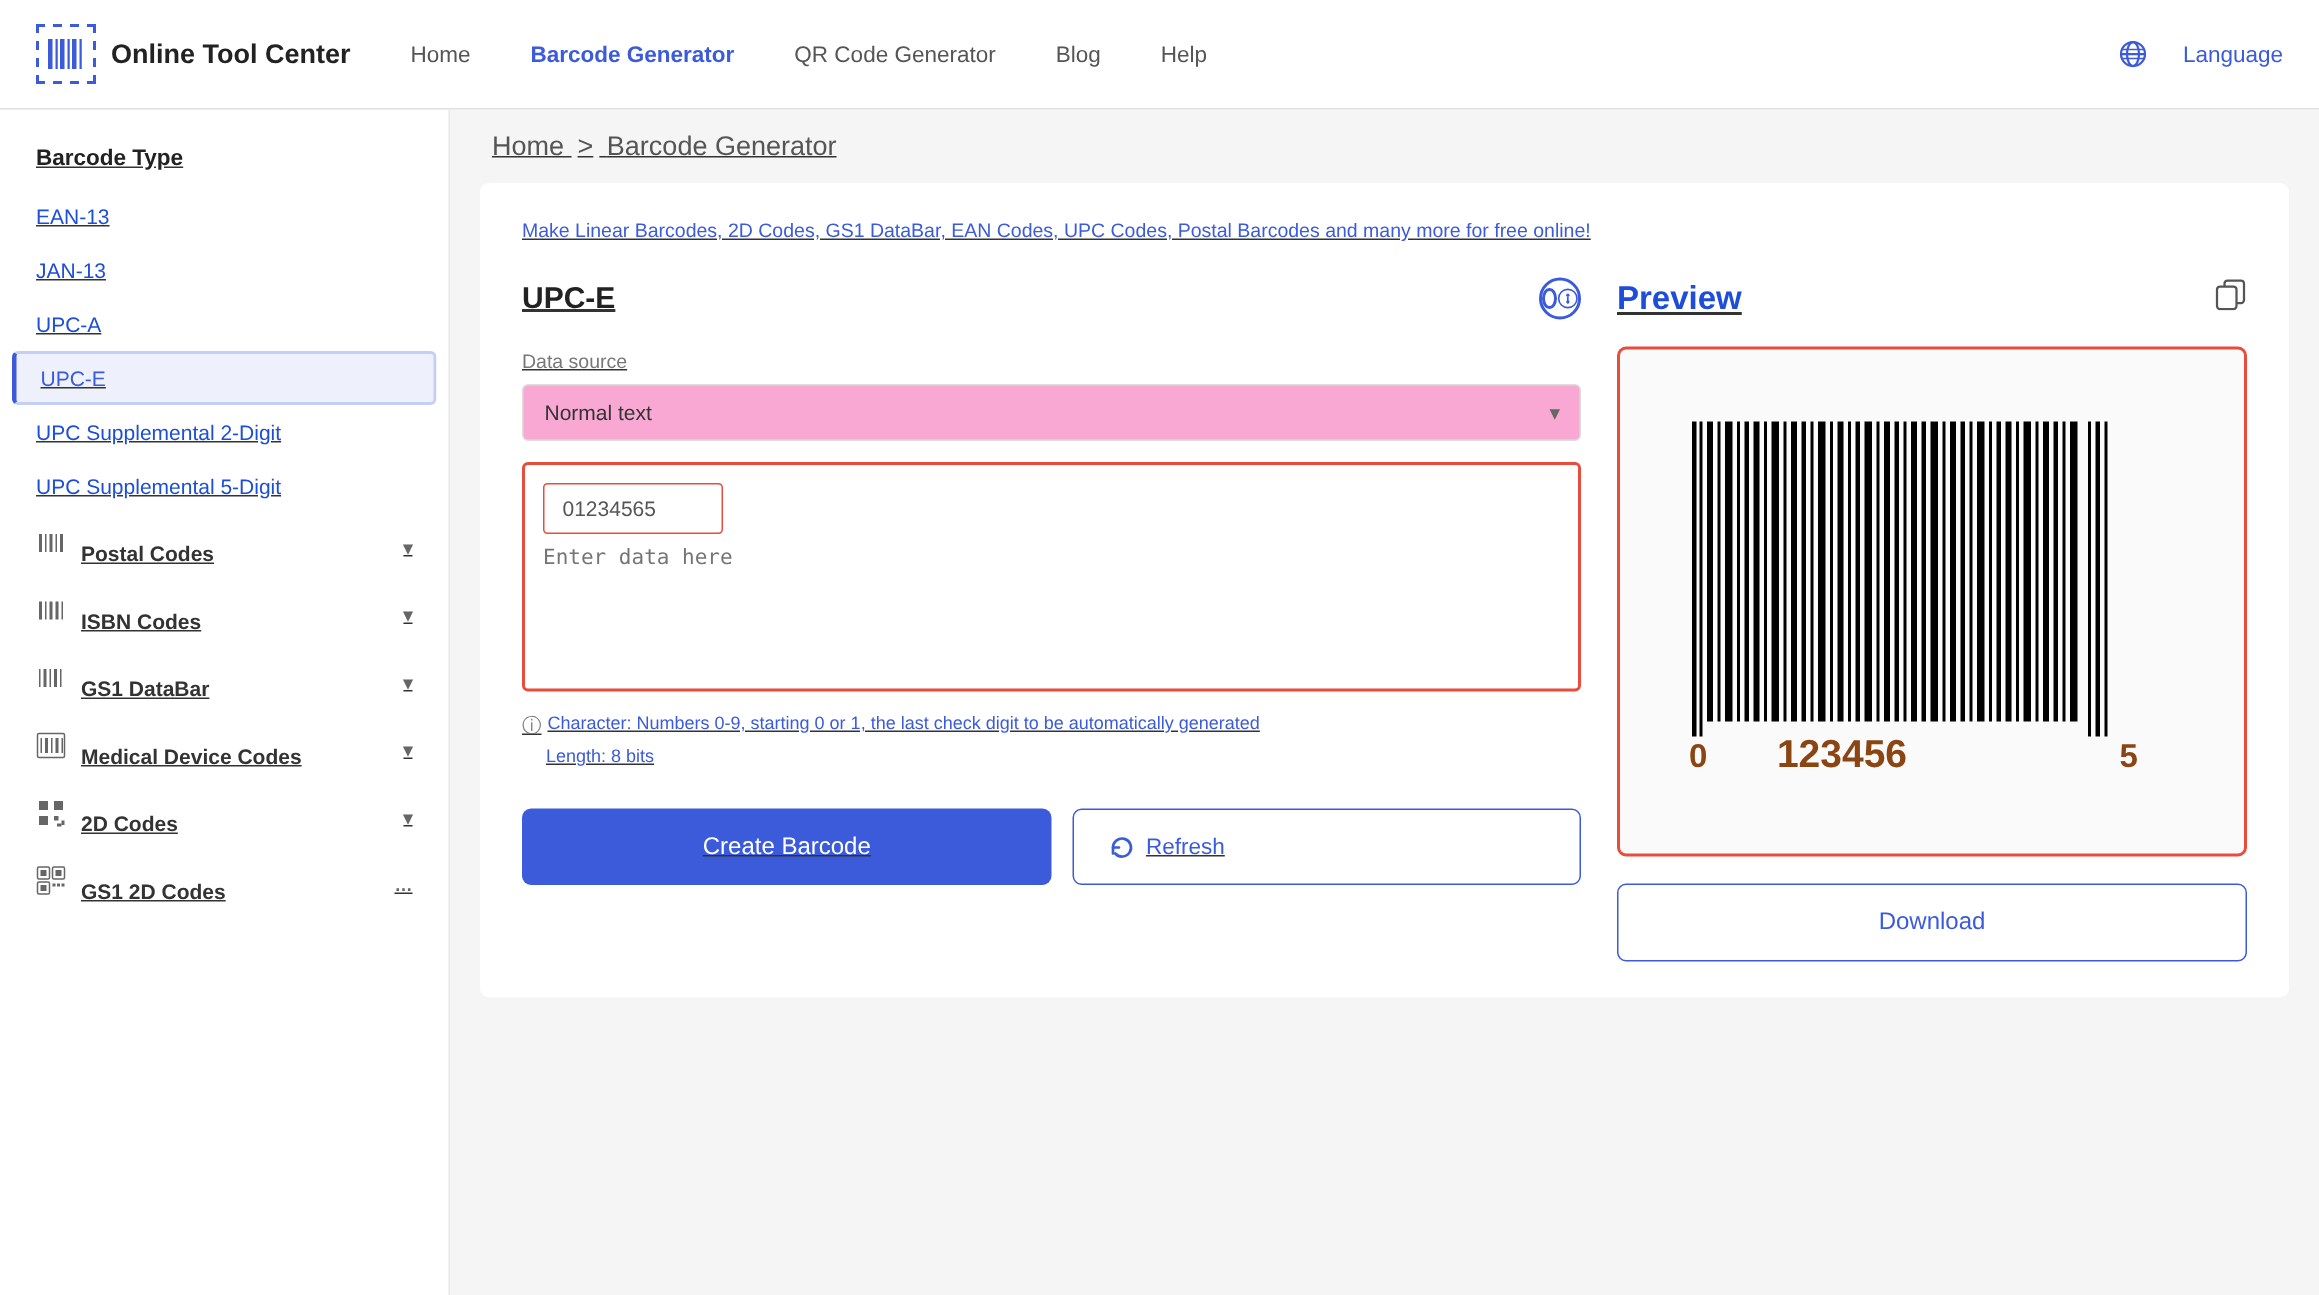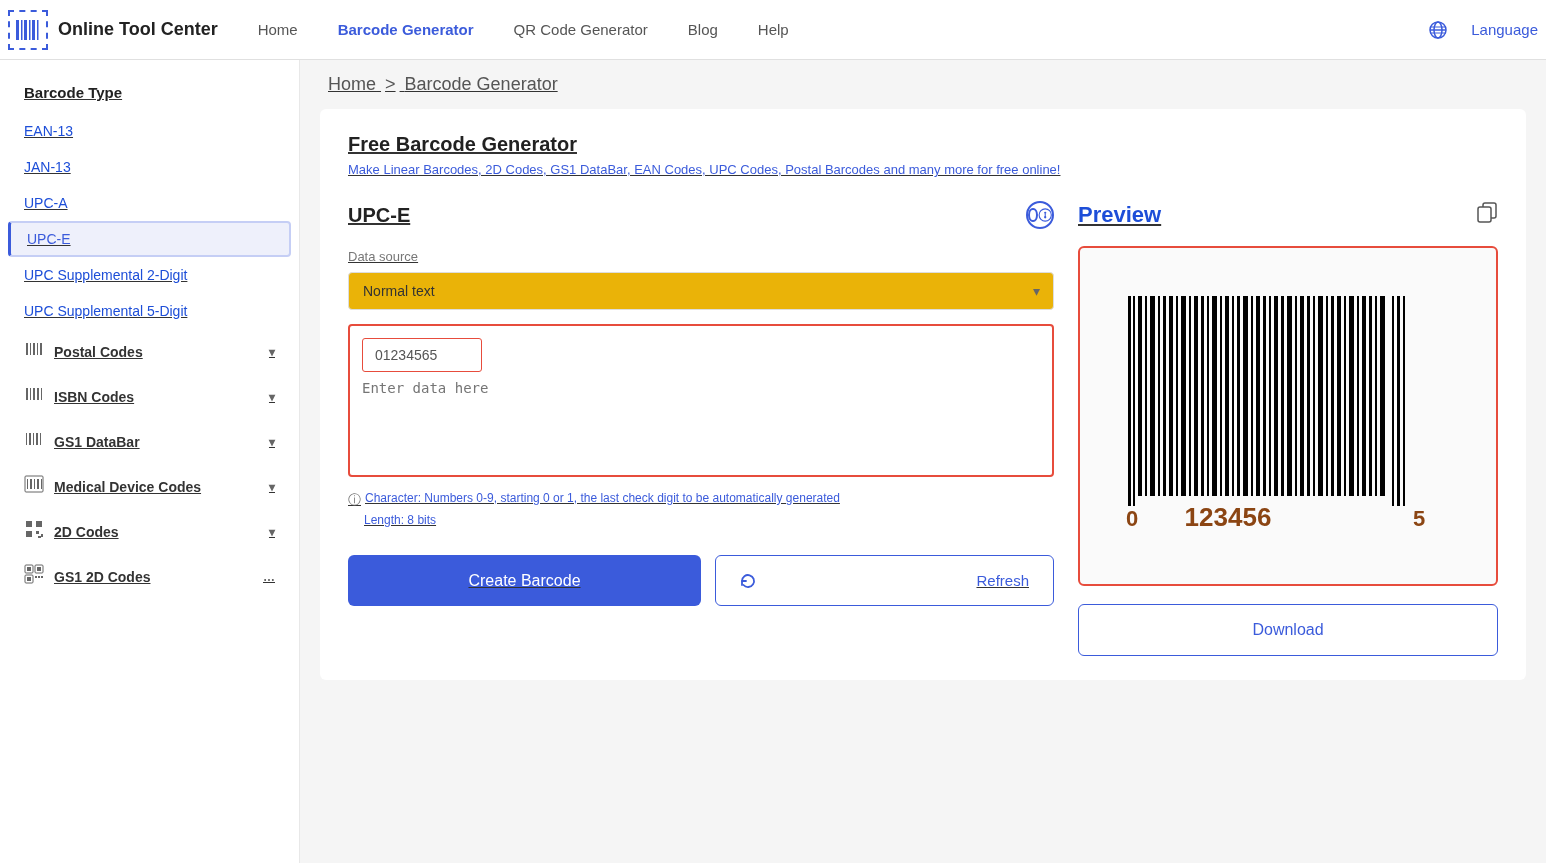--- a/index.html
+++ b/index.html
@@ -4,22 +4,22 @@
   <style>
     * { box-sizing: border-box; margin: 0; padding: 0; }
     body { font-family: Arial, sans-serif; background: #f5f5f5; color: #333; font-size: 14px; }
 
     
     .header {
       background: #fff;
       border-bottom: 1px solid #e0e0e0;
       display: flex;
       align-items: center;
-      padding: 0 8px;
-      height: 60px;
+      padding: 0 24px;
+      height: 73px;
       position: sticky;
       top: 0;
       z-index: 100;
     }
     .logo-area {
       display: flex;
       align-items: center;
       gap: 10px;
       margin-right: 40px;
       text-decoration: none;
@@ -109,21 +109,21 @@
       font-size: 14px;
       color: #333;
       cursor: pointer;
       display: flex;
       align-items: center;
       justify-content: space-between;
       font-weight: 600;
     }
     .sidebar-group-header .icon-area {
       display: flex;
-      align-items: center;
+      align-items: flex-end;
       gap: 10px;
     }
     .sidebar-group-icon {
       font-size: 18px;
     }
     .chevron { font-size: 12px; color: #666; }
 
     
     .main {
       flex: 1;
@@ -209,21 +209,21 @@
       position: relative;
       margin-bottom: 14px;
     }
     .select-wrapper select {
       width: 100%;
       padding: 10px 14px;
       border: 1px solid #ddd;
       border-radius: 4px;
       font-size: 14px;
       appearance: none;
-      background: #eab308;
+      background: #f9a8d4;
       color: #333;
       cursor: pointer;
     }
     .select-arrow {
       position: absolute;
       right: 14px;
       top: 50%;
       transform: translateY(-50%);
       pointer-events: none;
       color: #666;
@@ -296,21 +296,21 @@
       background: #fff;
       color: #3b5bdb;
       border: 1.5px solid #3b5bdb;
       border-radius: 6px;
       padding: 16px 24px;
       font-size: 15px;
       cursor: pointer;
       flex: 1;
       display: flex;
       align-items: center;
-      justify-content: space-between;
+      justify-content: flex-start;
       gap: 8px;
     }
 
     
     .preview-header {
       display: flex;
       align-items: center;
       justify-content: space-between;
       margin-bottom: 18px;
     }
@@ -514,21 +514,20 @@
   </aside>
 
   <main class="main">
     <div class="breadcrumb-bar">
       <span>Home</span>
       <span class="sep">&gt;</span>
       <span class="current">Barcode Generator</span>
     </div>
 
     <div class="content-area">
-      <div class="page-title">Free Barcode Generator</div>
       <div class="page-subtitle">Make Linear Barcodes, 2D Codes, GS1 DataBar, EAN Codes, UPC Codes, Postal Barcodes and many more for free online!</div>
 
       <div class="two-col">
 
         <div class="left-panel">
           <div class="barcode-type-title">
             <span>UPC-E</span>
             <div class="info-circle">
               <svg width="26" height="26" viewBox="0 0 26 26" fill="none">
                 <circle cx="13" cy="13" r="11" stroke="#3b5bdb" stroke-width="2" fill="none"></circle>

